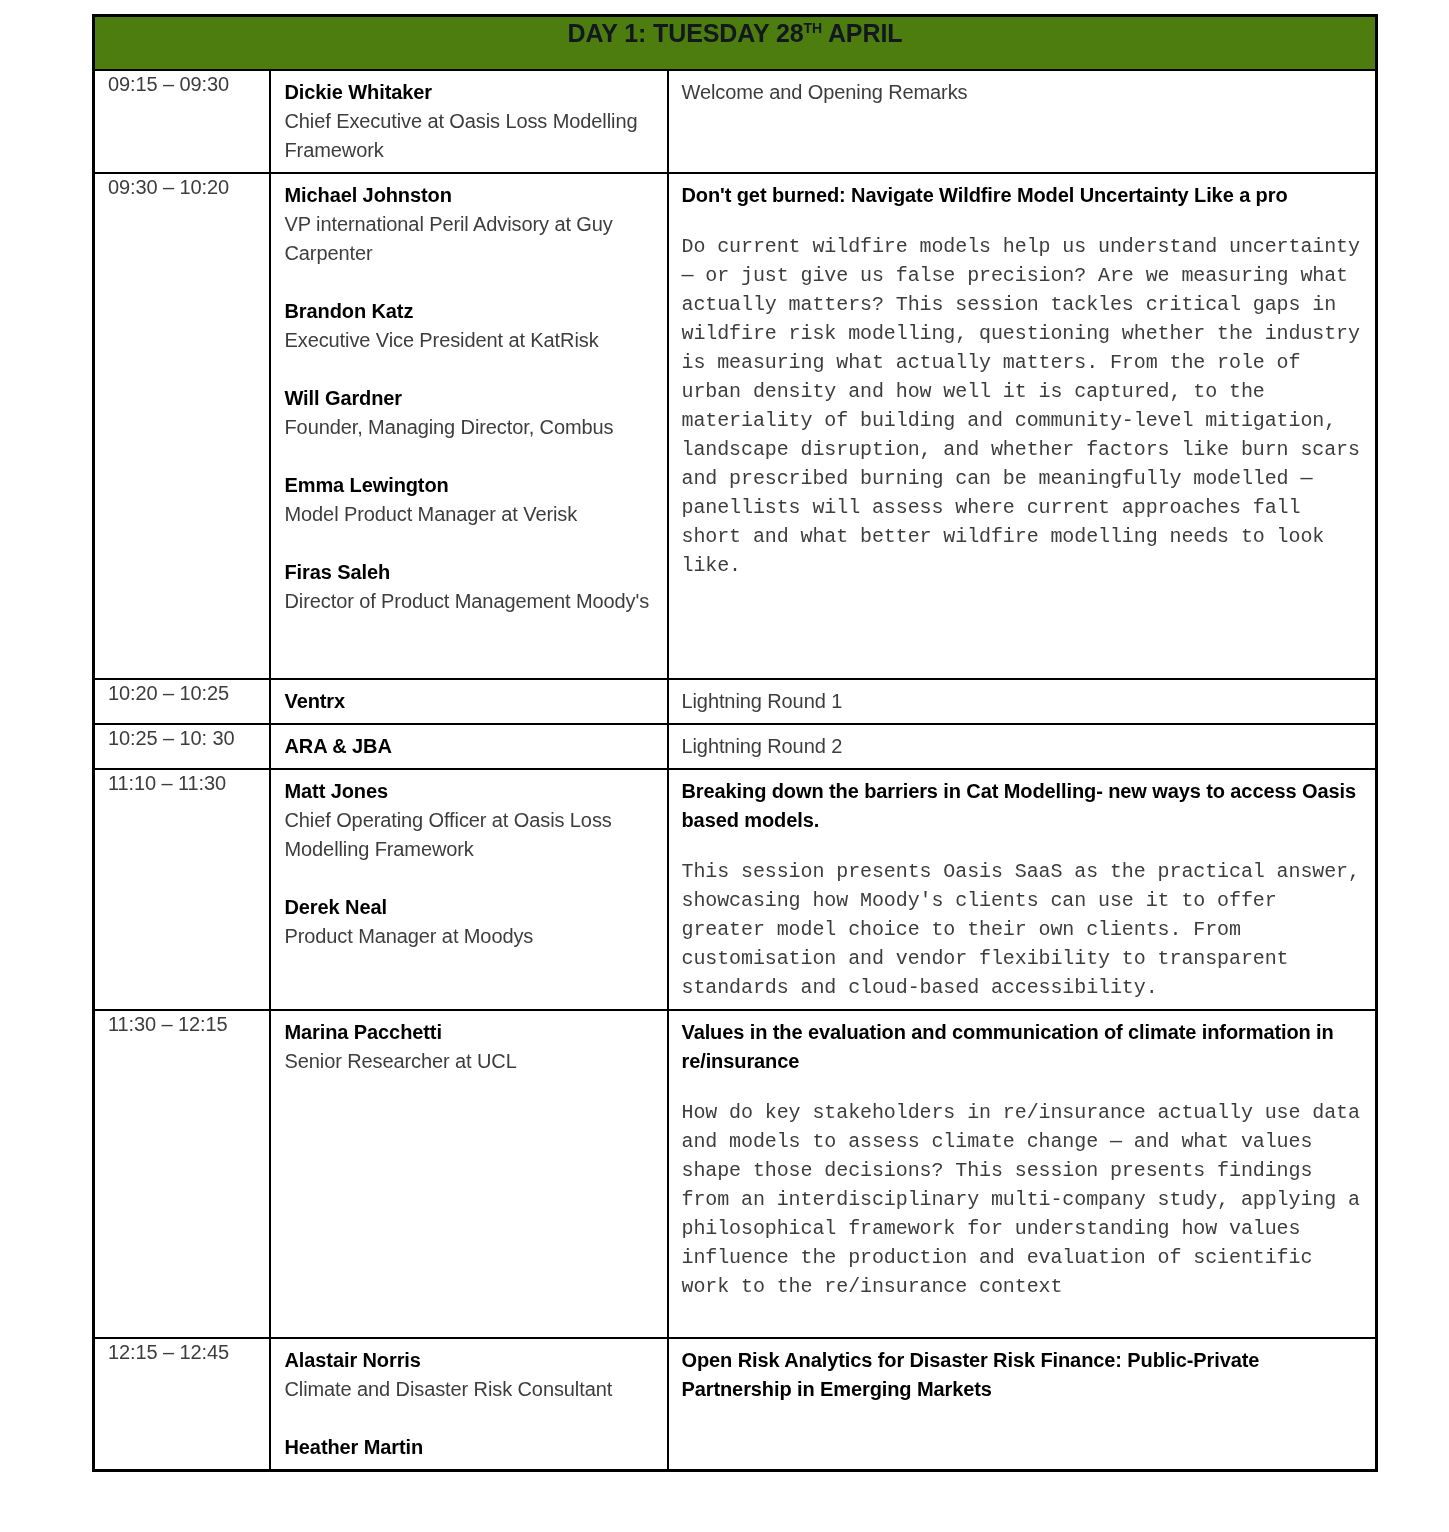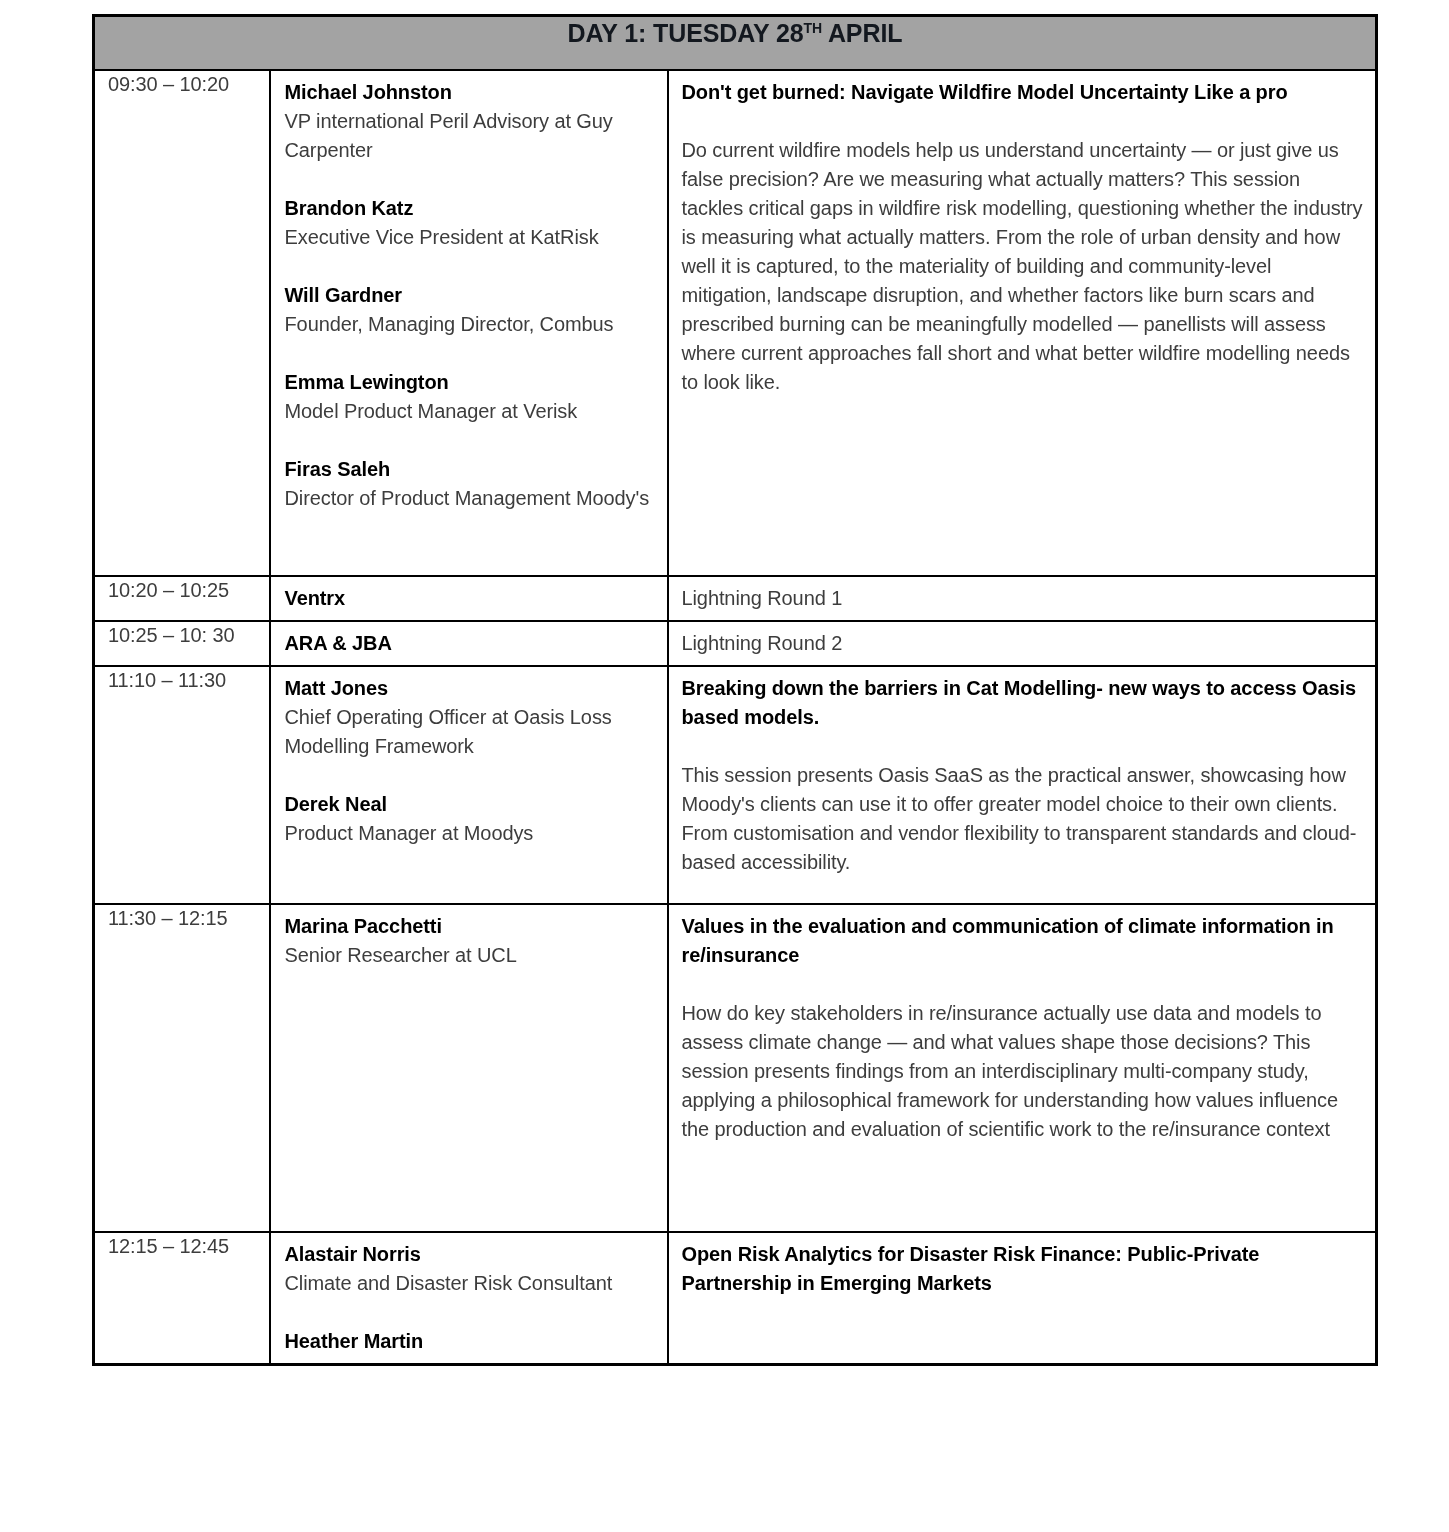--- a/index.html
+++ b/index.html
@@ -78,40 +78,52 @@
     color: #000000;
     line-height: 29px;
   }
   .session-title:empty { display: none; }
   .session-body {
     font-size: 20px;
     color: #3d3d3d;
     line-height: 29px;
   }
   .session-body:empty { display: none; }
-  .session-title:not(:empty) ~ .session-body { margin-top: 29px; }
+  .session-title:not(:empty) ~ .session-body { margin-top: 22px; font-family: Liberation Mono, monospace; }
 </style>
 </head>
 <body>
 
 <div class="page">
   <table class="agenda">
     <colgroup>
       <col style="width:176px">
       <col style="width:398px">
       <col style="width:709px">
     </colgroup>
 
     <tbody>
         <tr style="height:54px">
-      <td class="band" colspan="3" style="background-color: #a3a3a3; margin-top: 9px;"><span>DAY 1: TUESDAY 28</span><sup>TH</sup><span> APRIL</span></td>
-    </tr>
-
-
-
+      <td class="band" colspan="3" style="background-color: #4d7c0f; margin-top: 9px;"><span>DAY 1: TUESDAY 28</span><sup>TH</sup><span> APRIL</span></td>
+    </tr>
+
+
+
+    <tr style="height:91px">
+      <td class="cell-time">09:15 – 09:30</td>
+      <td class="cell-speakers">
+        <div class="speaker">
+              <div class="sp-name">Dickie Whitaker</div>
+              <div class="sp-role">Chief Executive at Oasis Loss Modelling Framework</div>
+            </div>
+      </td>
+      <td class="cell-session">
+            <div class="session-body">Welcome and Opening Remarks</div>
+          </td>
+    </tr>
 
     <tr style="height:506px">
       <td class="cell-time">09:30 – 10:20</td>
       <td class="cell-speakers">
         <div class="speaker">
               <div class="sp-name">Michael Johnston</div>
               <div class="sp-role">VP international Peril Advisory at Guy Carpenter</div>
             </div>
         <div class="speaker">
               <div class="sp-name">Brandon Katz</div>

